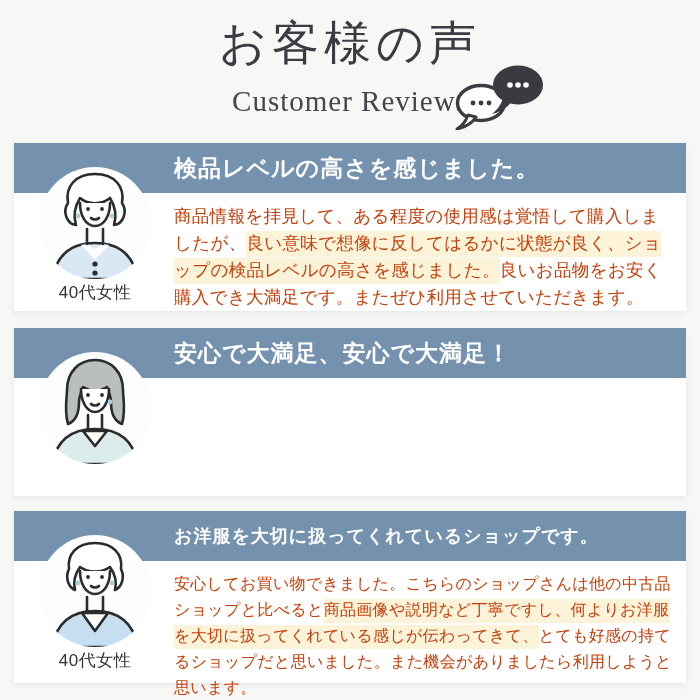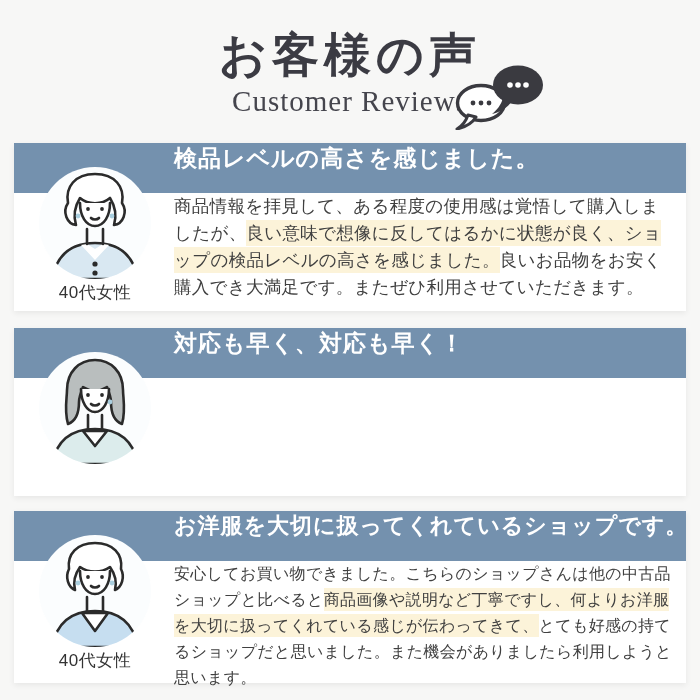--- a/index.html
+++ b/index.html
@@ -8,24 +8,24 @@
     font-family:"Liberation Sans","DejaVu Sans",sans-serif;
     background:#f7f7f6;
     position:relative;
     overflow:hidden;
   }
   .page { position:absolute; inset:0; }
 
   
   .page-header { position:absolute; left:0; top:0; width:700px; height:135px; }
   .page-title {
-    position:absolute; left:0; top:26px; width:700px;
+    position:absolute; left:0; top:14px; width:700px;
     text-align:center;
     font-family:"Liberation Serif","DejaVu Serif",serif;
-    font-size:47px; font-weight:700; letter-spacing:5px;
+    font-size:47px; font-weight:400; letter-spacing:5px;
     color:#3b3b43; line-height:58px;
   }
   .page-subtitle {
     position:absolute; left:0; top:84px; width:700px;
     text-align:center;
     font-family:"Liberation Serif","DejaVu Serif",serif;
     font-size:29px; letter-spacing:1px;
     color:#45454d; line-height:34px;
   }
   .bubbles { position:absolute; left:452px; top:62px; width:94px; height:68px; }
@@ -36,34 +36,36 @@
     background:#ffffff;
     box-shadow:0 2px 6px rgba(0,0,0,0.07);
   }
   .card-1 { top:143px; height:168px; }
   .card-2 { top:328px; height:168px; }
   .card-3 { top:511px; height:172px; }
 
   .card-band {
     position:absolute; left:0; top:0; width:672px; height:50px;
     background:#7491ae;
-    display:flex; align-items:flex-start;
+    display:flex; align-items:center;
     padding-left:160px;
   }
   .card-band-title {
     color:#ffffff; font-weight:bold; font-size:23px; letter-spacing:1px;
     white-space:nowrap;
   }
-  .card-3 .card-band-title { font-size:22px; }
+  .card-3 .card-band-title { font-size:18px; }
 
   .card-body {
     position:absolute; left:160px; top:50px; right:14px;
+    padding-top:11px;
     font-size:17.5px; line-height:27px; letter-spacing:0.3px;
-    color:#404040;
+    color:#c2410c;
     text-align:left;
+    font-family:Liberation Mono, monospace;
   }
   .card-3 .card-body { font-size:16px; line-height:26px; }
 
   .hl {
     background:#fcf3d9;
     padding:3px 0;
     -webkit-box-decoration-break:clone;
     box-decoration-break:clone;
   }
 
@@ -132,21 +134,21 @@
           <circle cx="39" cy="49" r="2.4" fill="#a9cede" stroke="none"></circle>
           <circle cx="73" cy="49" r="2.4" fill="#a9cede" stroke="none"></circle>
         </g>
       </svg>
       <span class="reviewer-label">40代女性</span>
     </div>
   </div>
 
   <div class="card card-2">
     <div class="card-band">
-      <span class="card-band-title">対応も早く、対応も早く！</span>
+      <span class="card-band-title">安心で大満足、安心で大満足！</span>
     </div>
     <div class="reviewer">
       <svg class="avatar" viewBox="0 0 112 112" aria-hidden="true">
         <defs>
             <clipPath id="clipB">
               <circle cx="56" cy="56" r="56"></circle>
             </clipPath>
           </defs>
         <circle cx="56" cy="56" r="56" fill="#fbfdfe"></circle>
         <g clip-path="url(#clipB)" stroke="#2b2b2b" stroke-width="2.6" stroke-linecap="round" stroke-linejoin="round">

